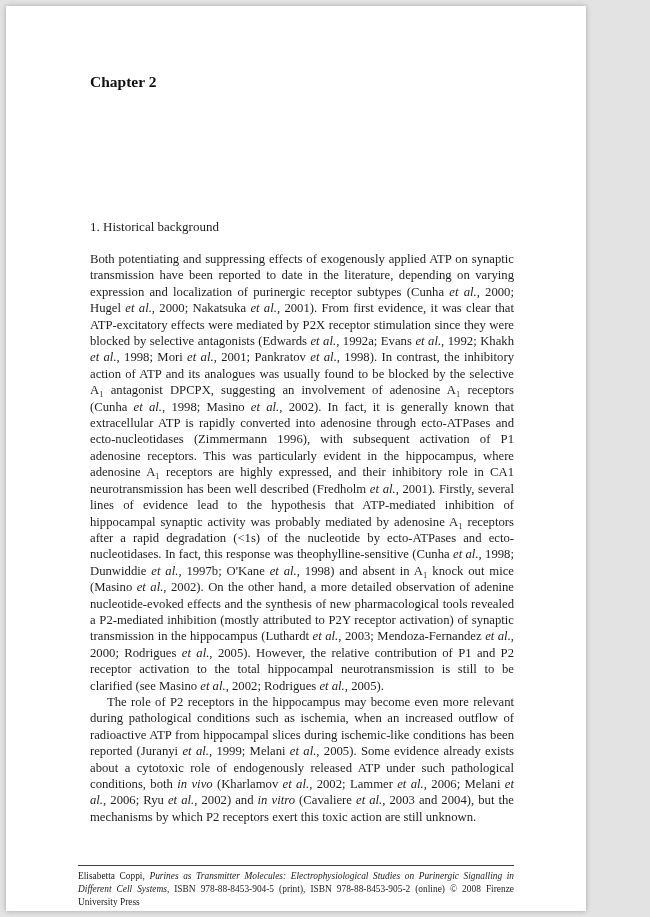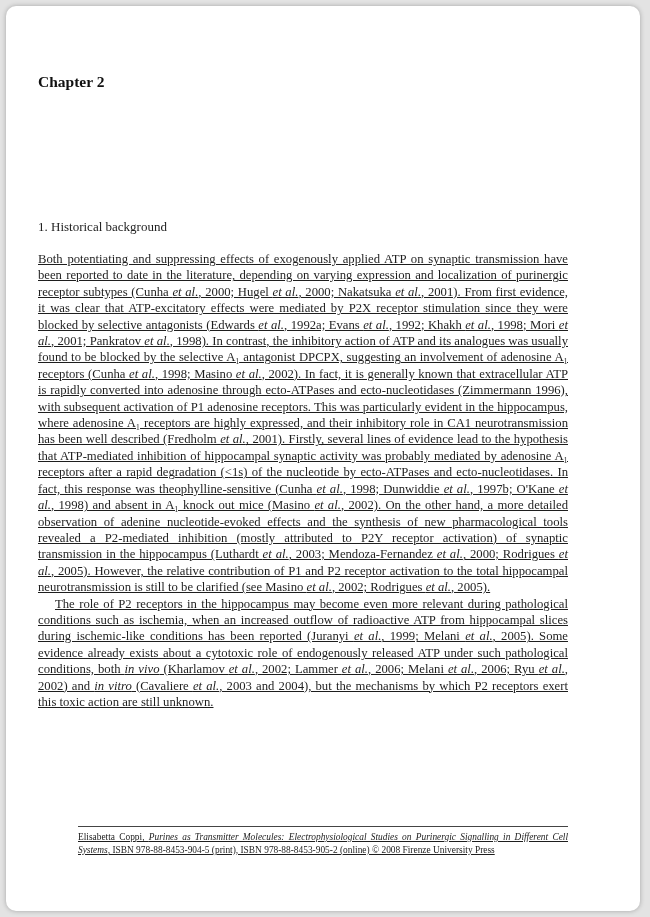--- a/index.html
+++ b/index.html
@@ -12,27 +12,26 @@
     position: relative;
     background: #e3e3e3;
     font-family: "Liberation Serif", "DejaVu Serif", serif;
     color: #1e1e1e;
     overflow: hidden;
   }
   .page {
     position: absolute;
     top: 6px;
     left: 6px;
-    width: 634px;
+    width: 580px;
     height: 905px;
     box-sizing: border-box;
     background: #ffffff;
-    padding: 66px 72px 0 32px;
+    padding: 66px 72px 0 84px;
     box-shadow: 0 0 5px rgba(0,0,0,0.28);
-    border-radius: 10px;
   }
   .chapter-label,
   .chapter-title {
     margin: 0;
     font-weight: bold;
     font-size: 15.5px;
     line-height: 20px;
     color: #111;
   }
   .section-heading {
@@ -44,31 +43,29 @@
   }
   .body-text {
     margin-top: 15px;
   }
   .par {
     margin: 0;
     font-size: 12.7px;
     line-height: 16.4px;
     text-align: justify;
     hyphens: auto;
-    text-decoration: underline;
   }
   .par.indent {
     text-indent: 17px;
   }
   .colophon {
     position: absolute;
     left: 72px;
     right: 72px;
-    top: 820px;
-    text-decoration: underline;
+    top: 859px;
   }
   .rule {
     border-top: 1px solid #444;
     height: 0;
     margin-bottom: 4px;
   }
   .colophon-text {
     margin: 0;
     font-size: 9.4px;
     line-height: 12.8px;

